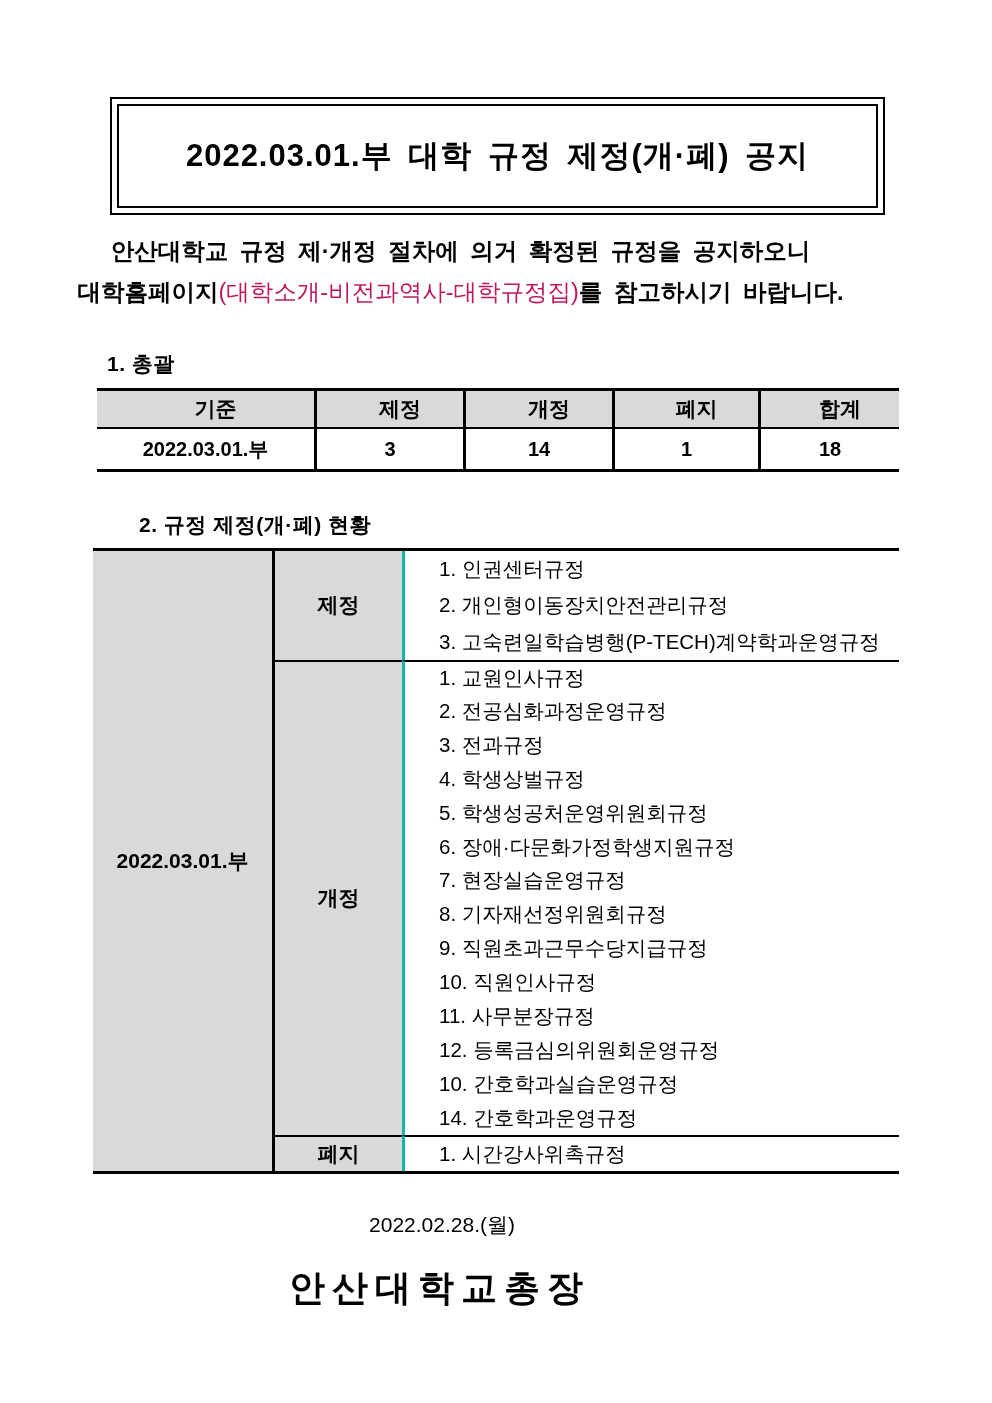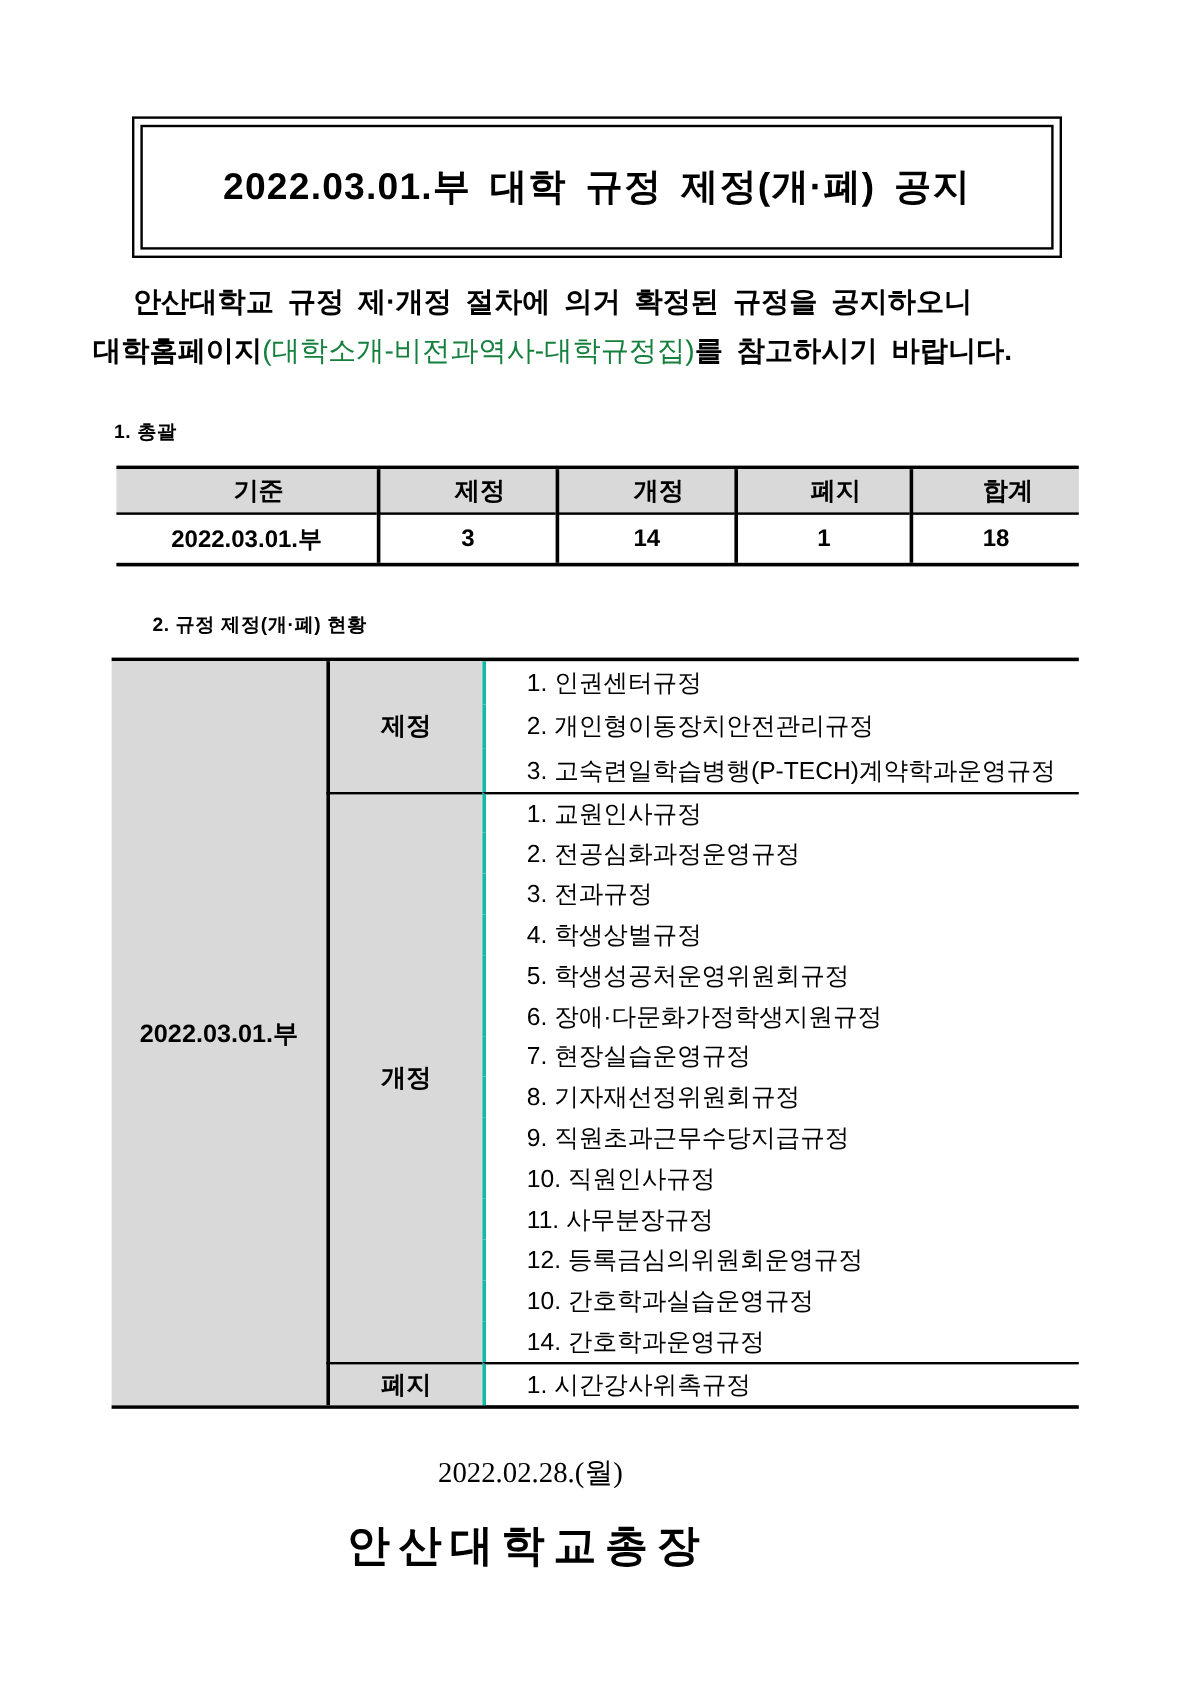--- a/index.html
+++ b/index.html
@@ -25,26 +25,26 @@
     display:flex; align-items:center; justify-content:center;
   }
   .title { font-size:31px; font-weight:bold; letter-spacing:1px; word-spacing:6px; }
 
   
   .intro {
     position:absolute; top:231px; left:0; width:921px;
     text-align:center; font-size:23.5px; font-weight:bold;
     line-height:41px; word-spacing:5px;
   }
-  .intro .paren { font-weight:normal; color:#15803d; word-spacing:0; }
+  .intro .paren { font-weight:normal; color:#be185d; word-spacing:0; }
 
   
   .sec-heading {
-    position:absolute; left:95px;
-    font-size:16px; font-weight:bold; letter-spacing:0.5px;
+    position:absolute; left:107px;
+    font-size:21px; font-weight:bold; letter-spacing:0.5px;
   }
   .s1 { top:350px; }
   .s2 { top:511px;margin-left:32px; }
 
   
   .t1 {
     position:absolute; left:97px; top:388px; width:802px;
     display:grid;
     grid-template-columns:217px 149px 149px 146px 141px;
     grid-template-rows:38px 40px;
@@ -86,21 +86,21 @@
     grid-column:3;
     border-left:3px solid #14b8a6; box-sizing:border-box;
     display:flex; align-items:center;
     padding-left:34px; font-size:20.5px;
   }
   .t2-item.sep { border-top:2px solid #000; }
 
   
   .doc-date {
     position:absolute; top:1211px; left:0; width:884px;
-    text-align:center; font-size:24px;font-family:Liberation Serif, serif;
+    text-align:center; font-size:21px;
   }
   .signature {
     position:absolute; top:1264px; left:0; width:872px;
     text-align:center; font-size:36px; font-weight:bold;
     letter-spacing:7px; text-indent:7px;
   }
 </style>
 </head>
 <body>
 

